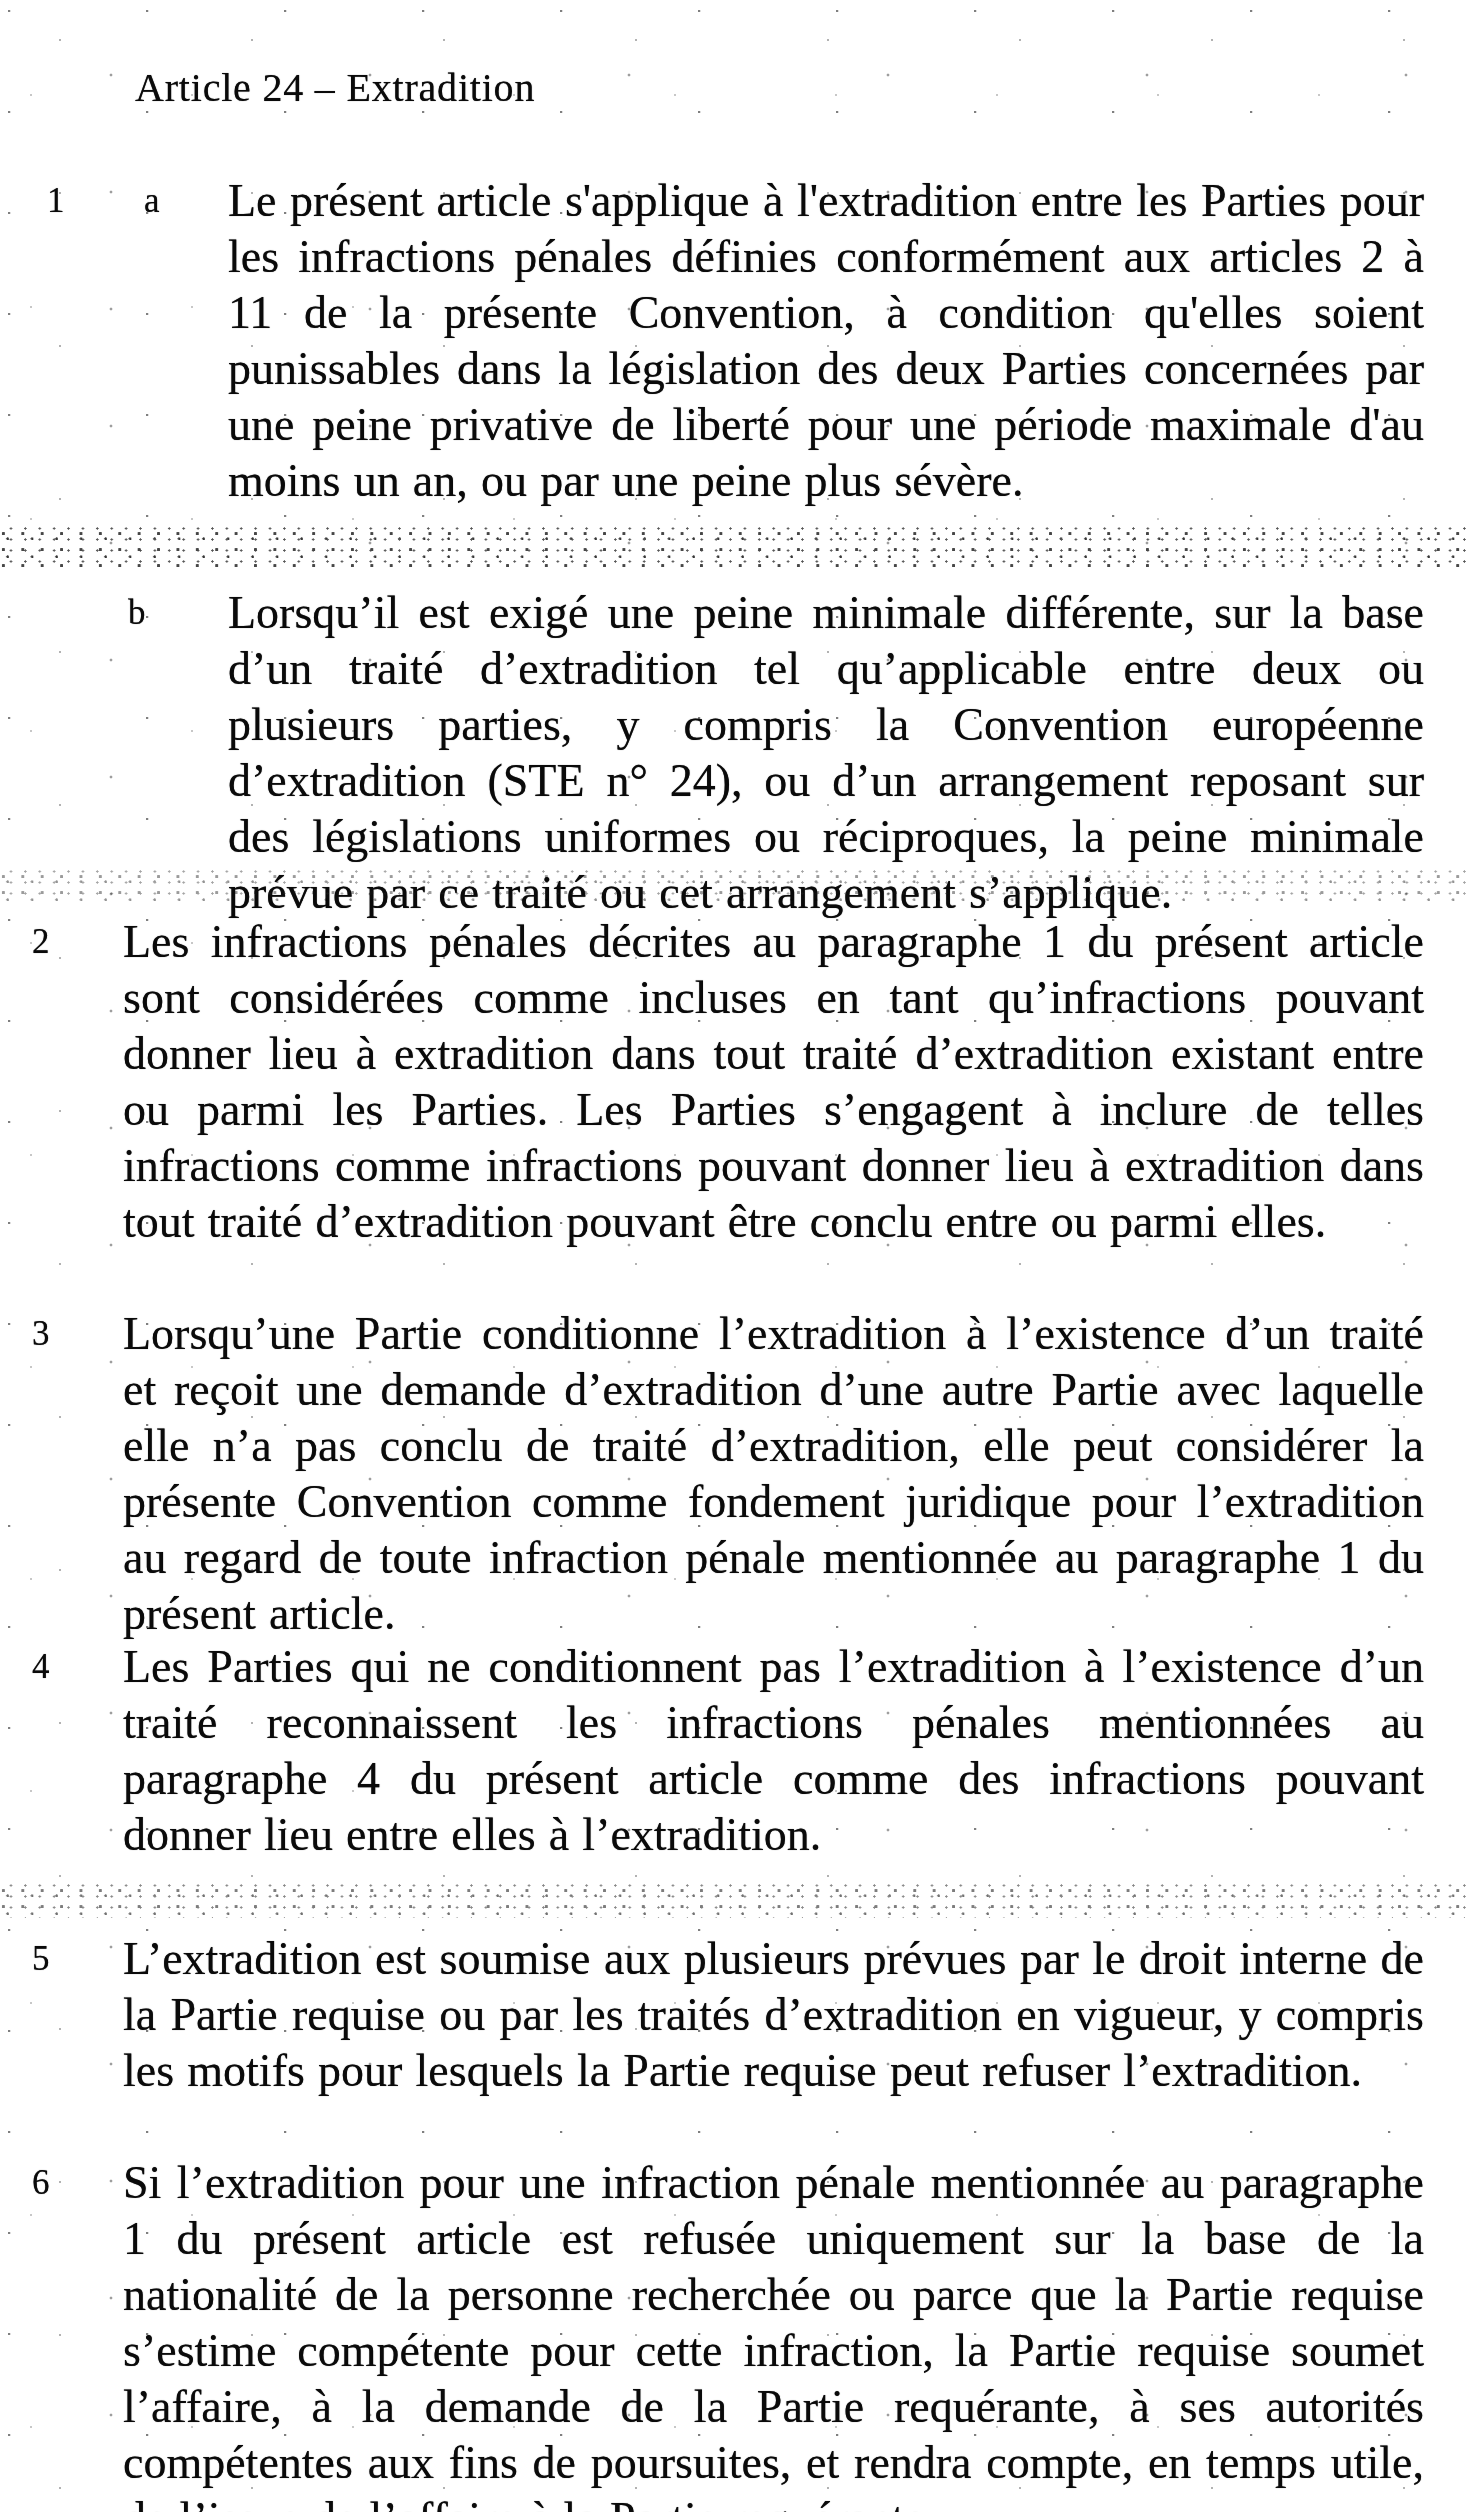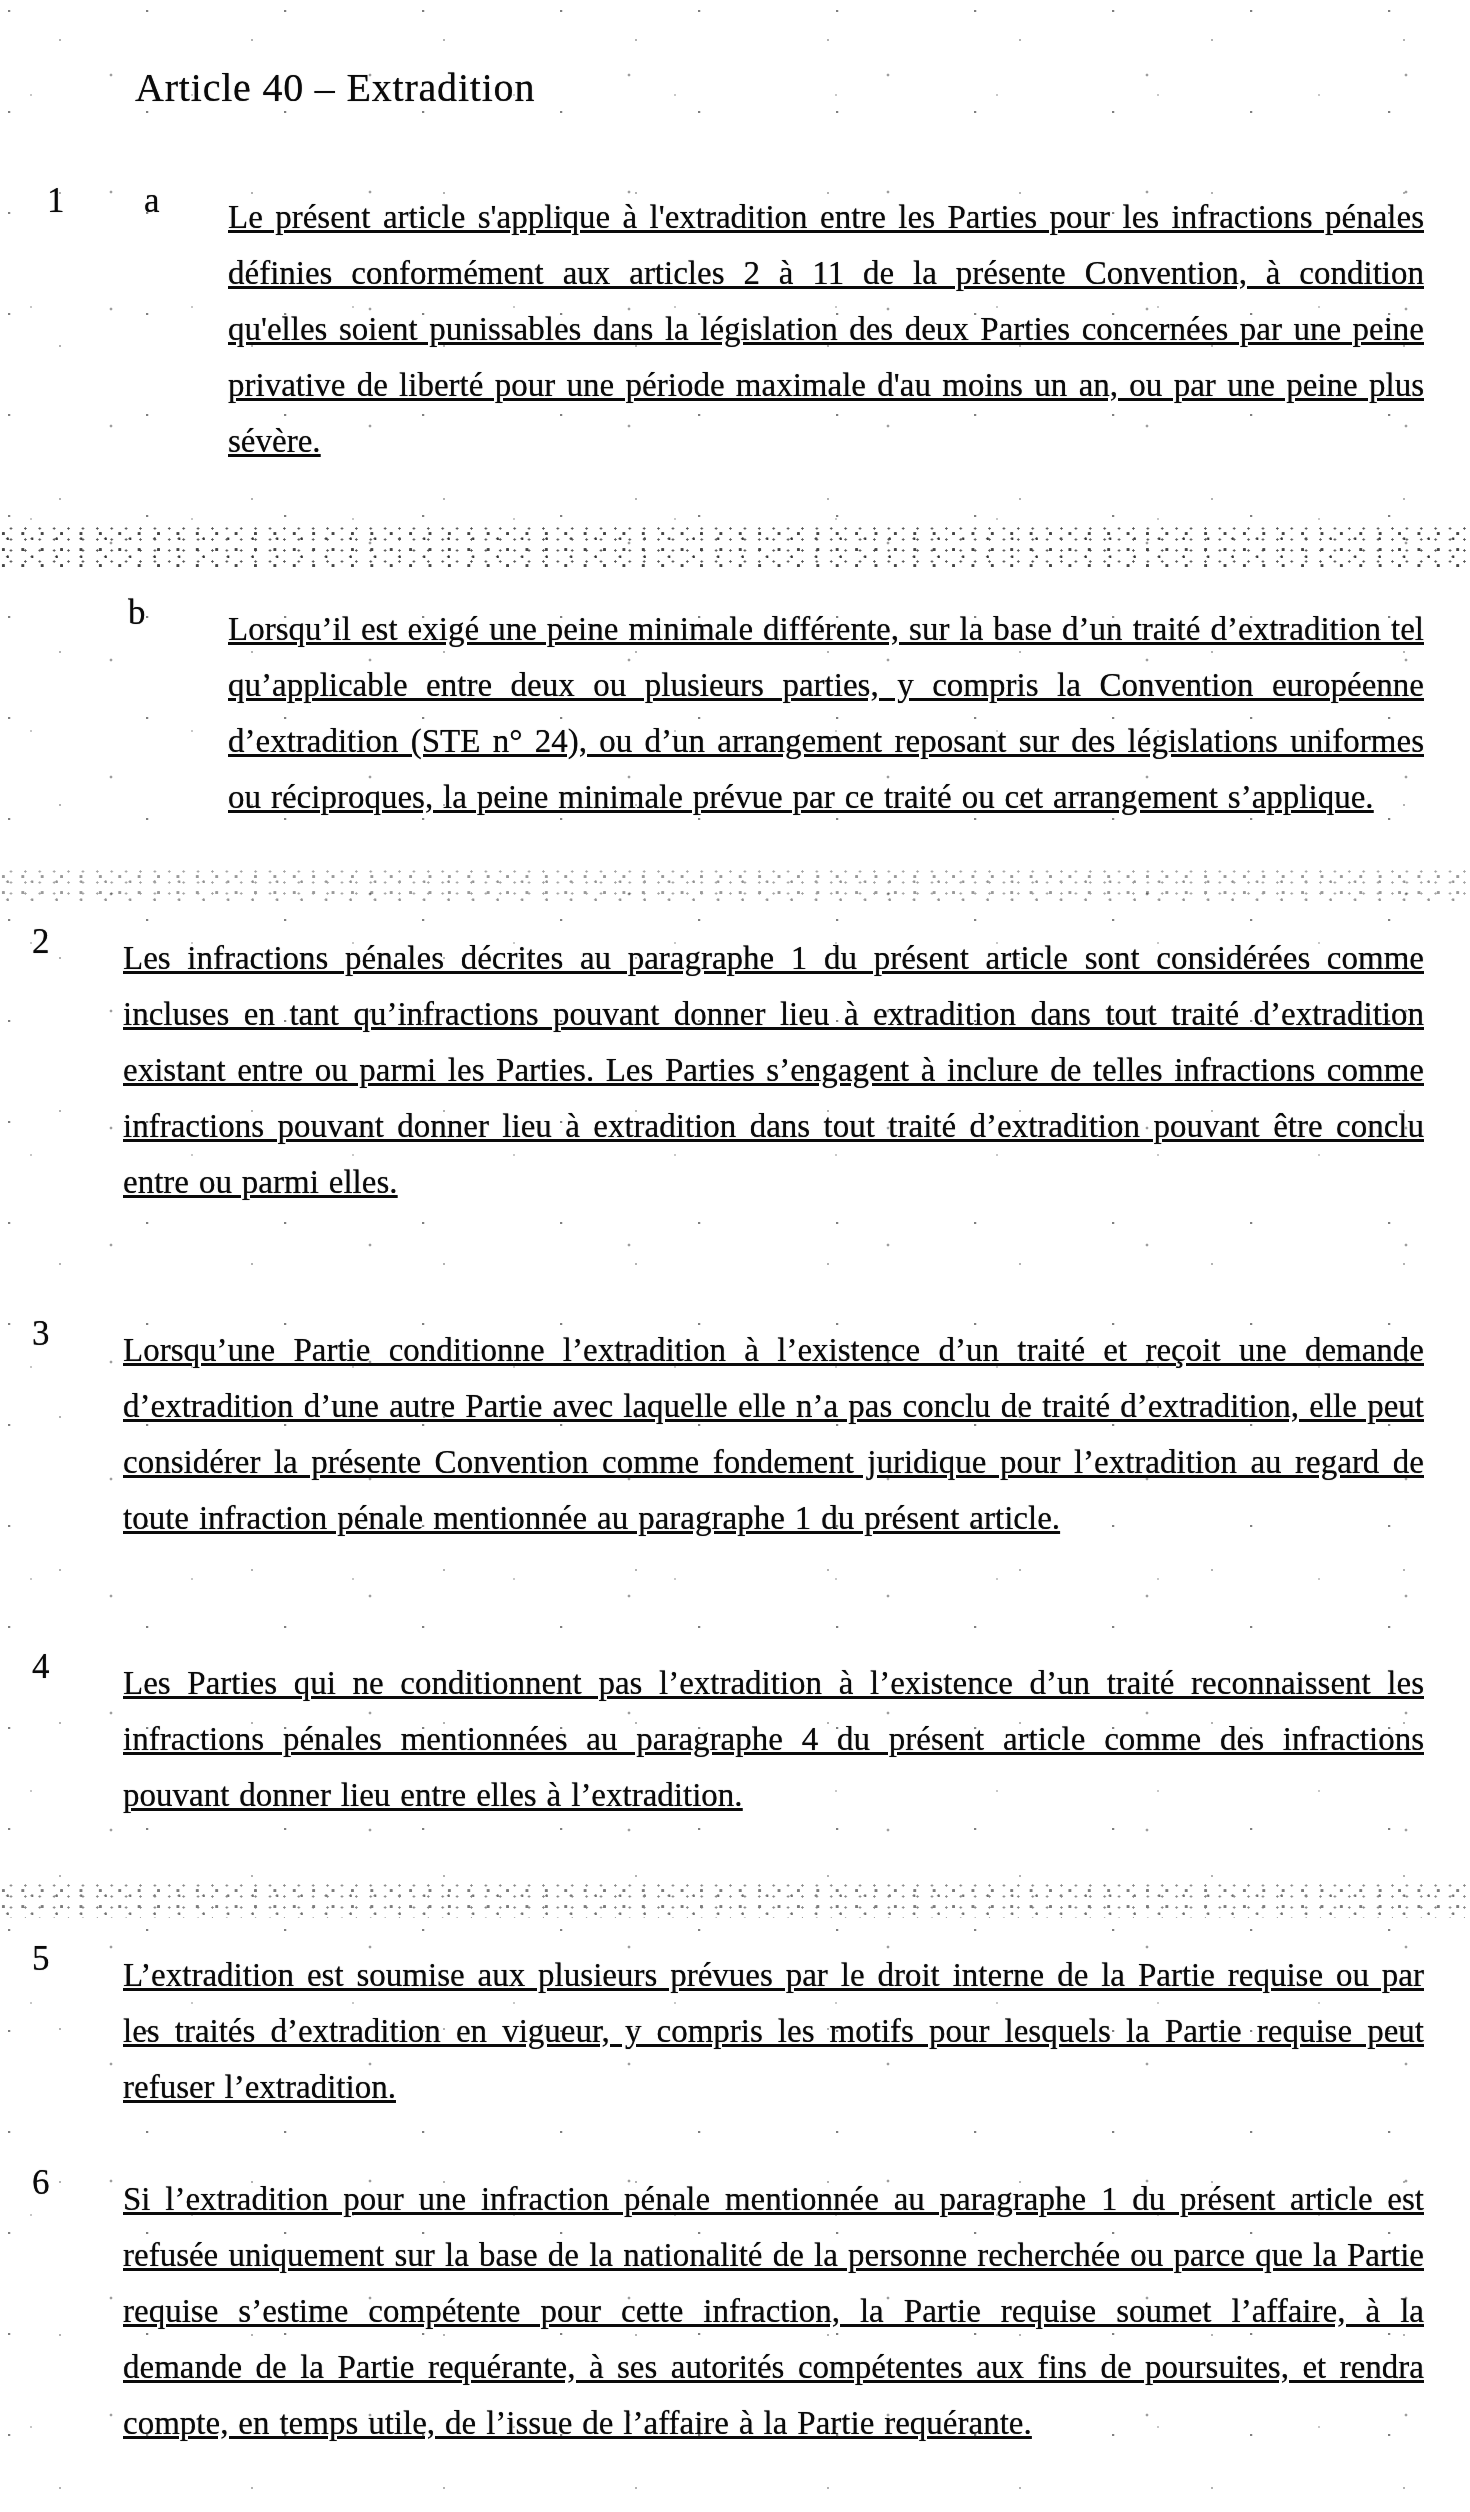--- a/index.html
+++ b/index.html
@@ -37,27 +37,26 @@
   }
   .pnum-1{left:47px;}
   .pletter{
     position:absolute; top:0;
     font-size:35px; line-height:56px;
     text-shadow:0 0 0.8px rgba(0,0,0,.7);
   }
   .la{left:144px;}
   .lb{left:128px;}
   .ptext{
-    margin:16px;
+    margin:0;
     text-align:justify;
-    font-size:33px;
+    font-size:46px;
     line-height:56px;
     word-spacing:1.7px;
     text-shadow:0 0 0.8px rgba(0,0,0,.72);
-    text-decoration:underline;
   }
   .main{margin-left:123px;width:1301px;}
   .sub{margin-left:228px;width:1196px;}
   
   .noise-band{
     position:absolute;left:0;width:1470px;
     background-image:
       radial-gradient(circle at 3.4px 7.6px, #141414 1.4px, transparent 1.9px),
       radial-gradient(circle at 11px 2.5px, #262626 0.9px, transparent 1.4px),
       radial-gradient(circle at 7.6px 12.7px, #000 1.1px, transparent 1.6px),
@@ -66,21 +65,21 @@
   }
   .band-heavy{opacity:.78;}
   .band-mid{opacity:.55;}
   .band-light{opacity:.42;}
 </style>
 </head>
 <body>
 
 <div class="page">
 
-  <h1 class="title">Article 40 – Extradition</h1>
+  <h1 class="title">Article 24 – Extradition</h1>
 
   <div class="para" style="top:173px">
     <span class="pnum pnum-1">1</span>
     <span class="pletter la">a</span>
     <p class="ptext sub">Le présent article s'applique à l'extradition entre les Parties pour les infractions pénales définies conformément aux articles 2 à 11 de la présente Convention, à condition qu'elles soient punissables dans la législation des deux Parties concernées par une peine privative de liberté pour une période maximale d'au moins un an, ou par une peine plus sévère.</p>
   </div>
 
   <div class="noise-band band-heavy" style="top:526px;height:44px"></div>
 
   <div class="para" style="top:585px">

